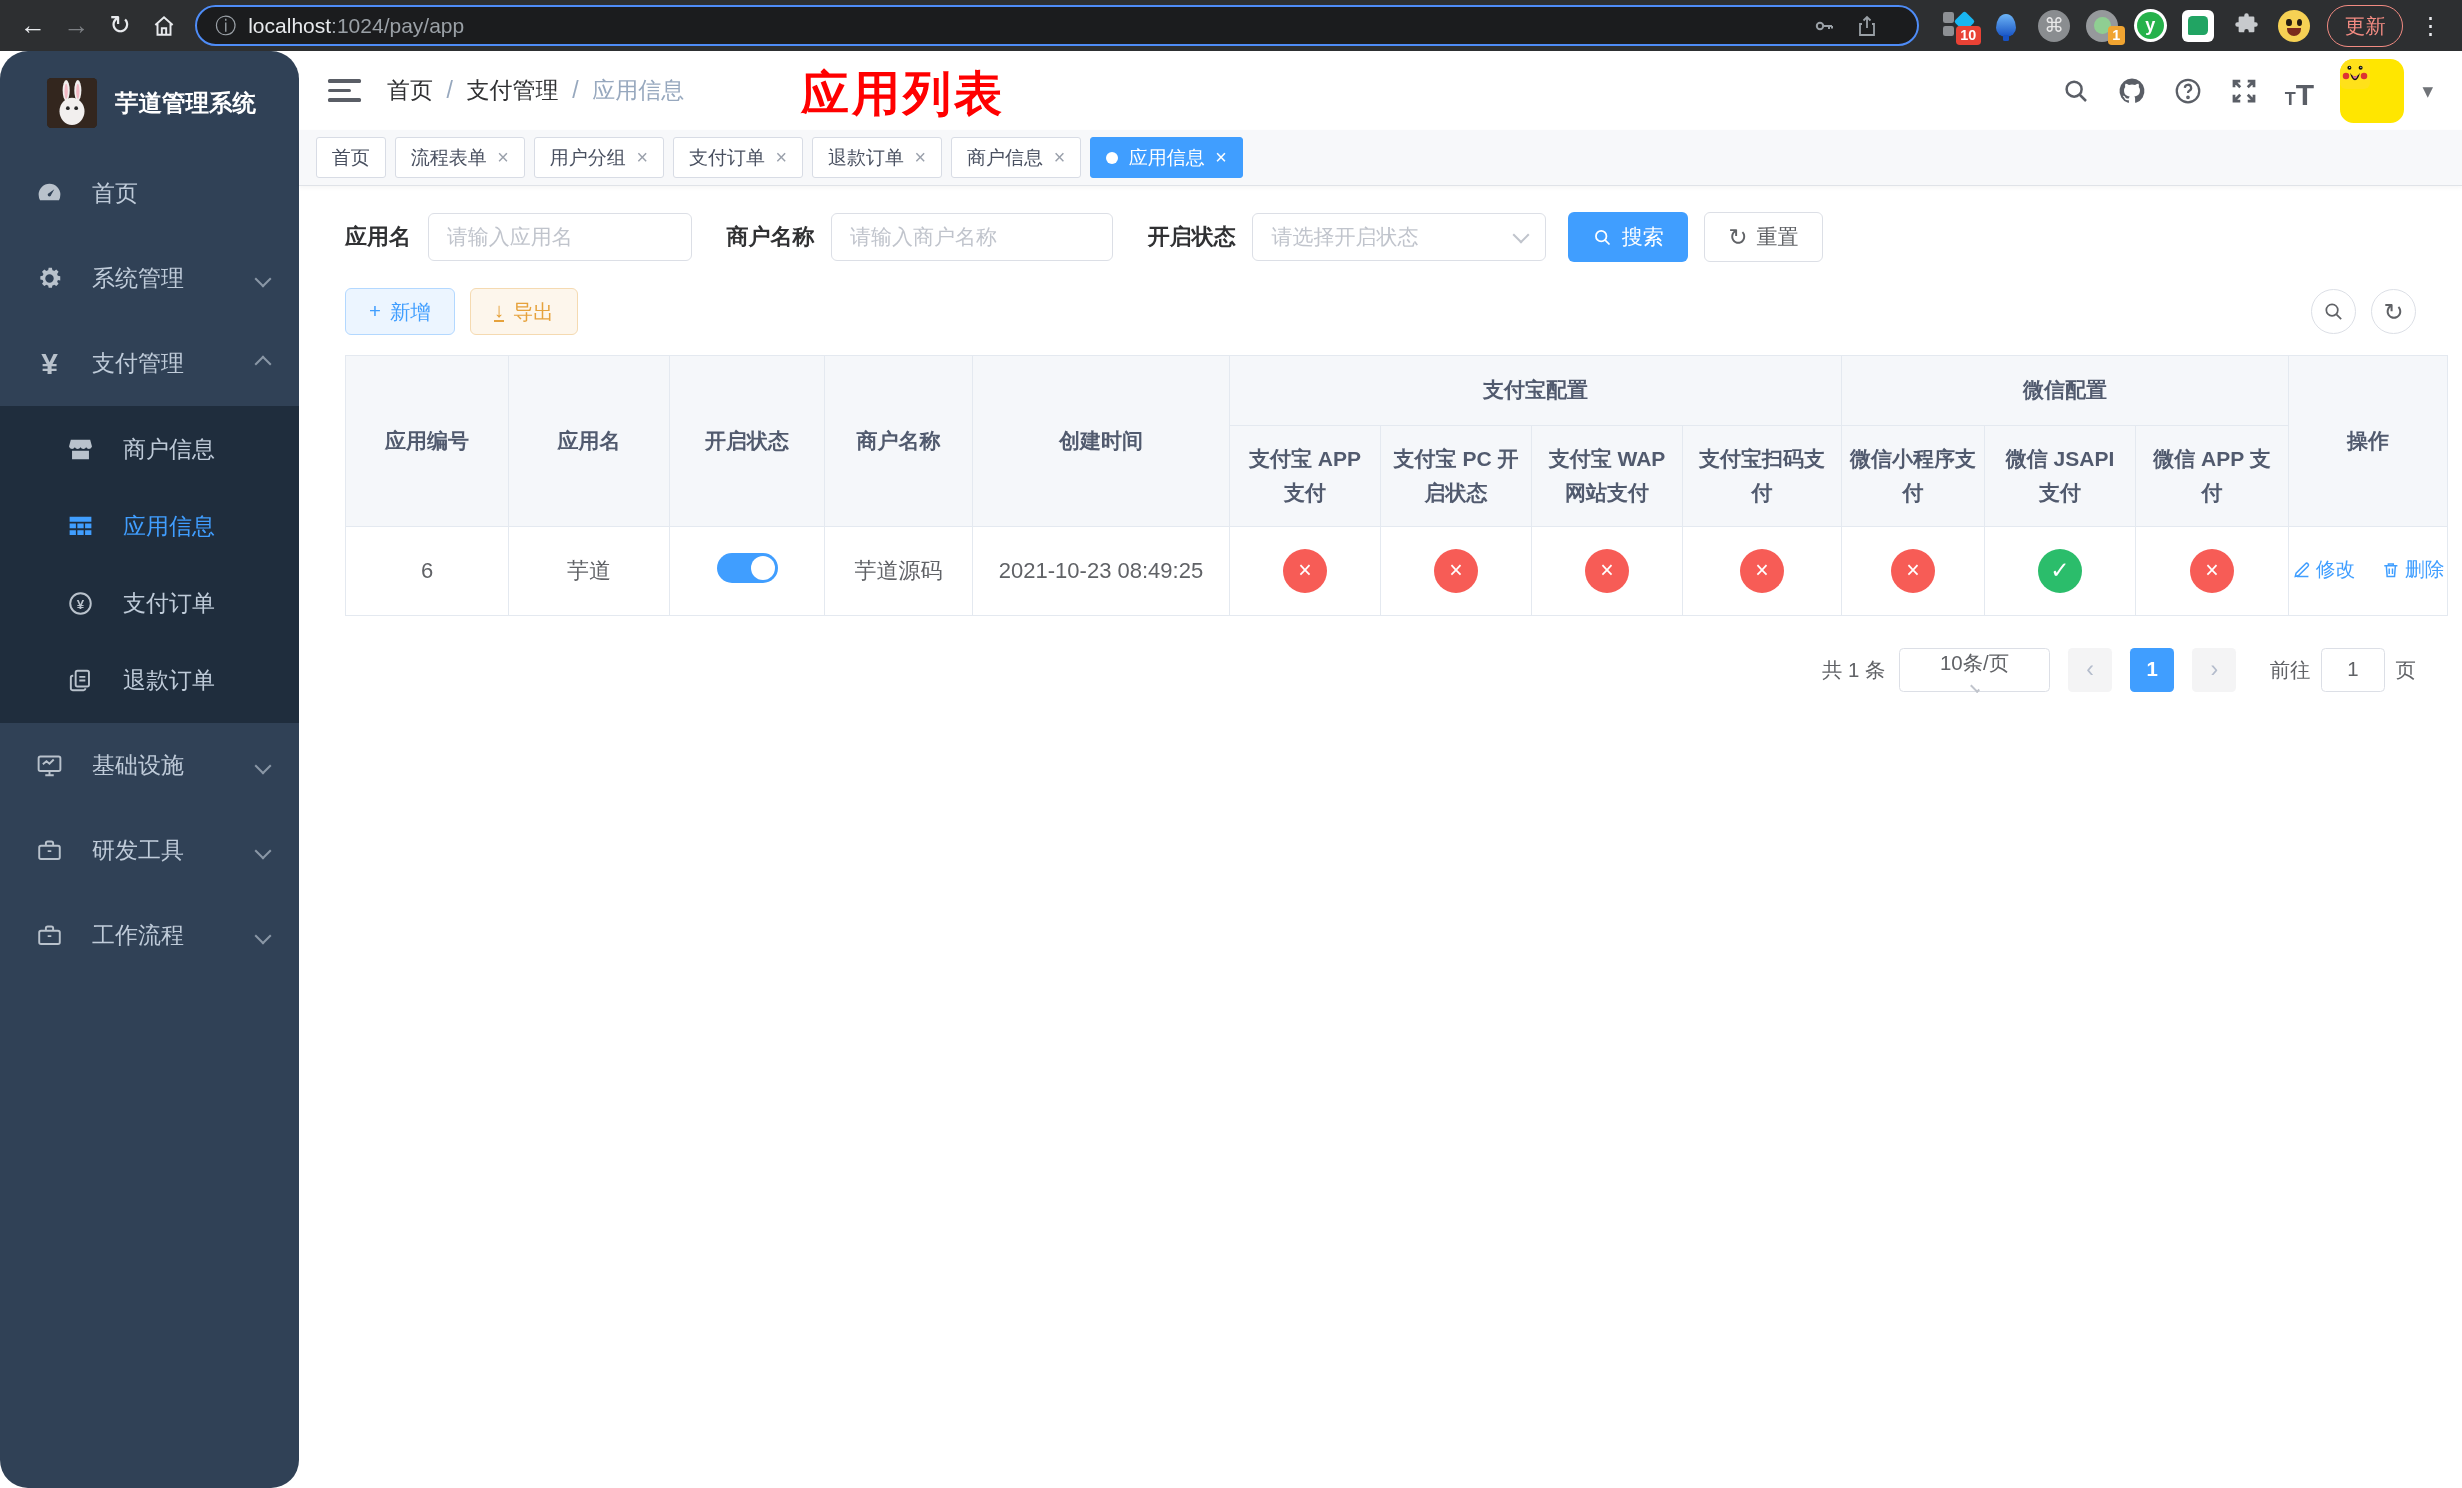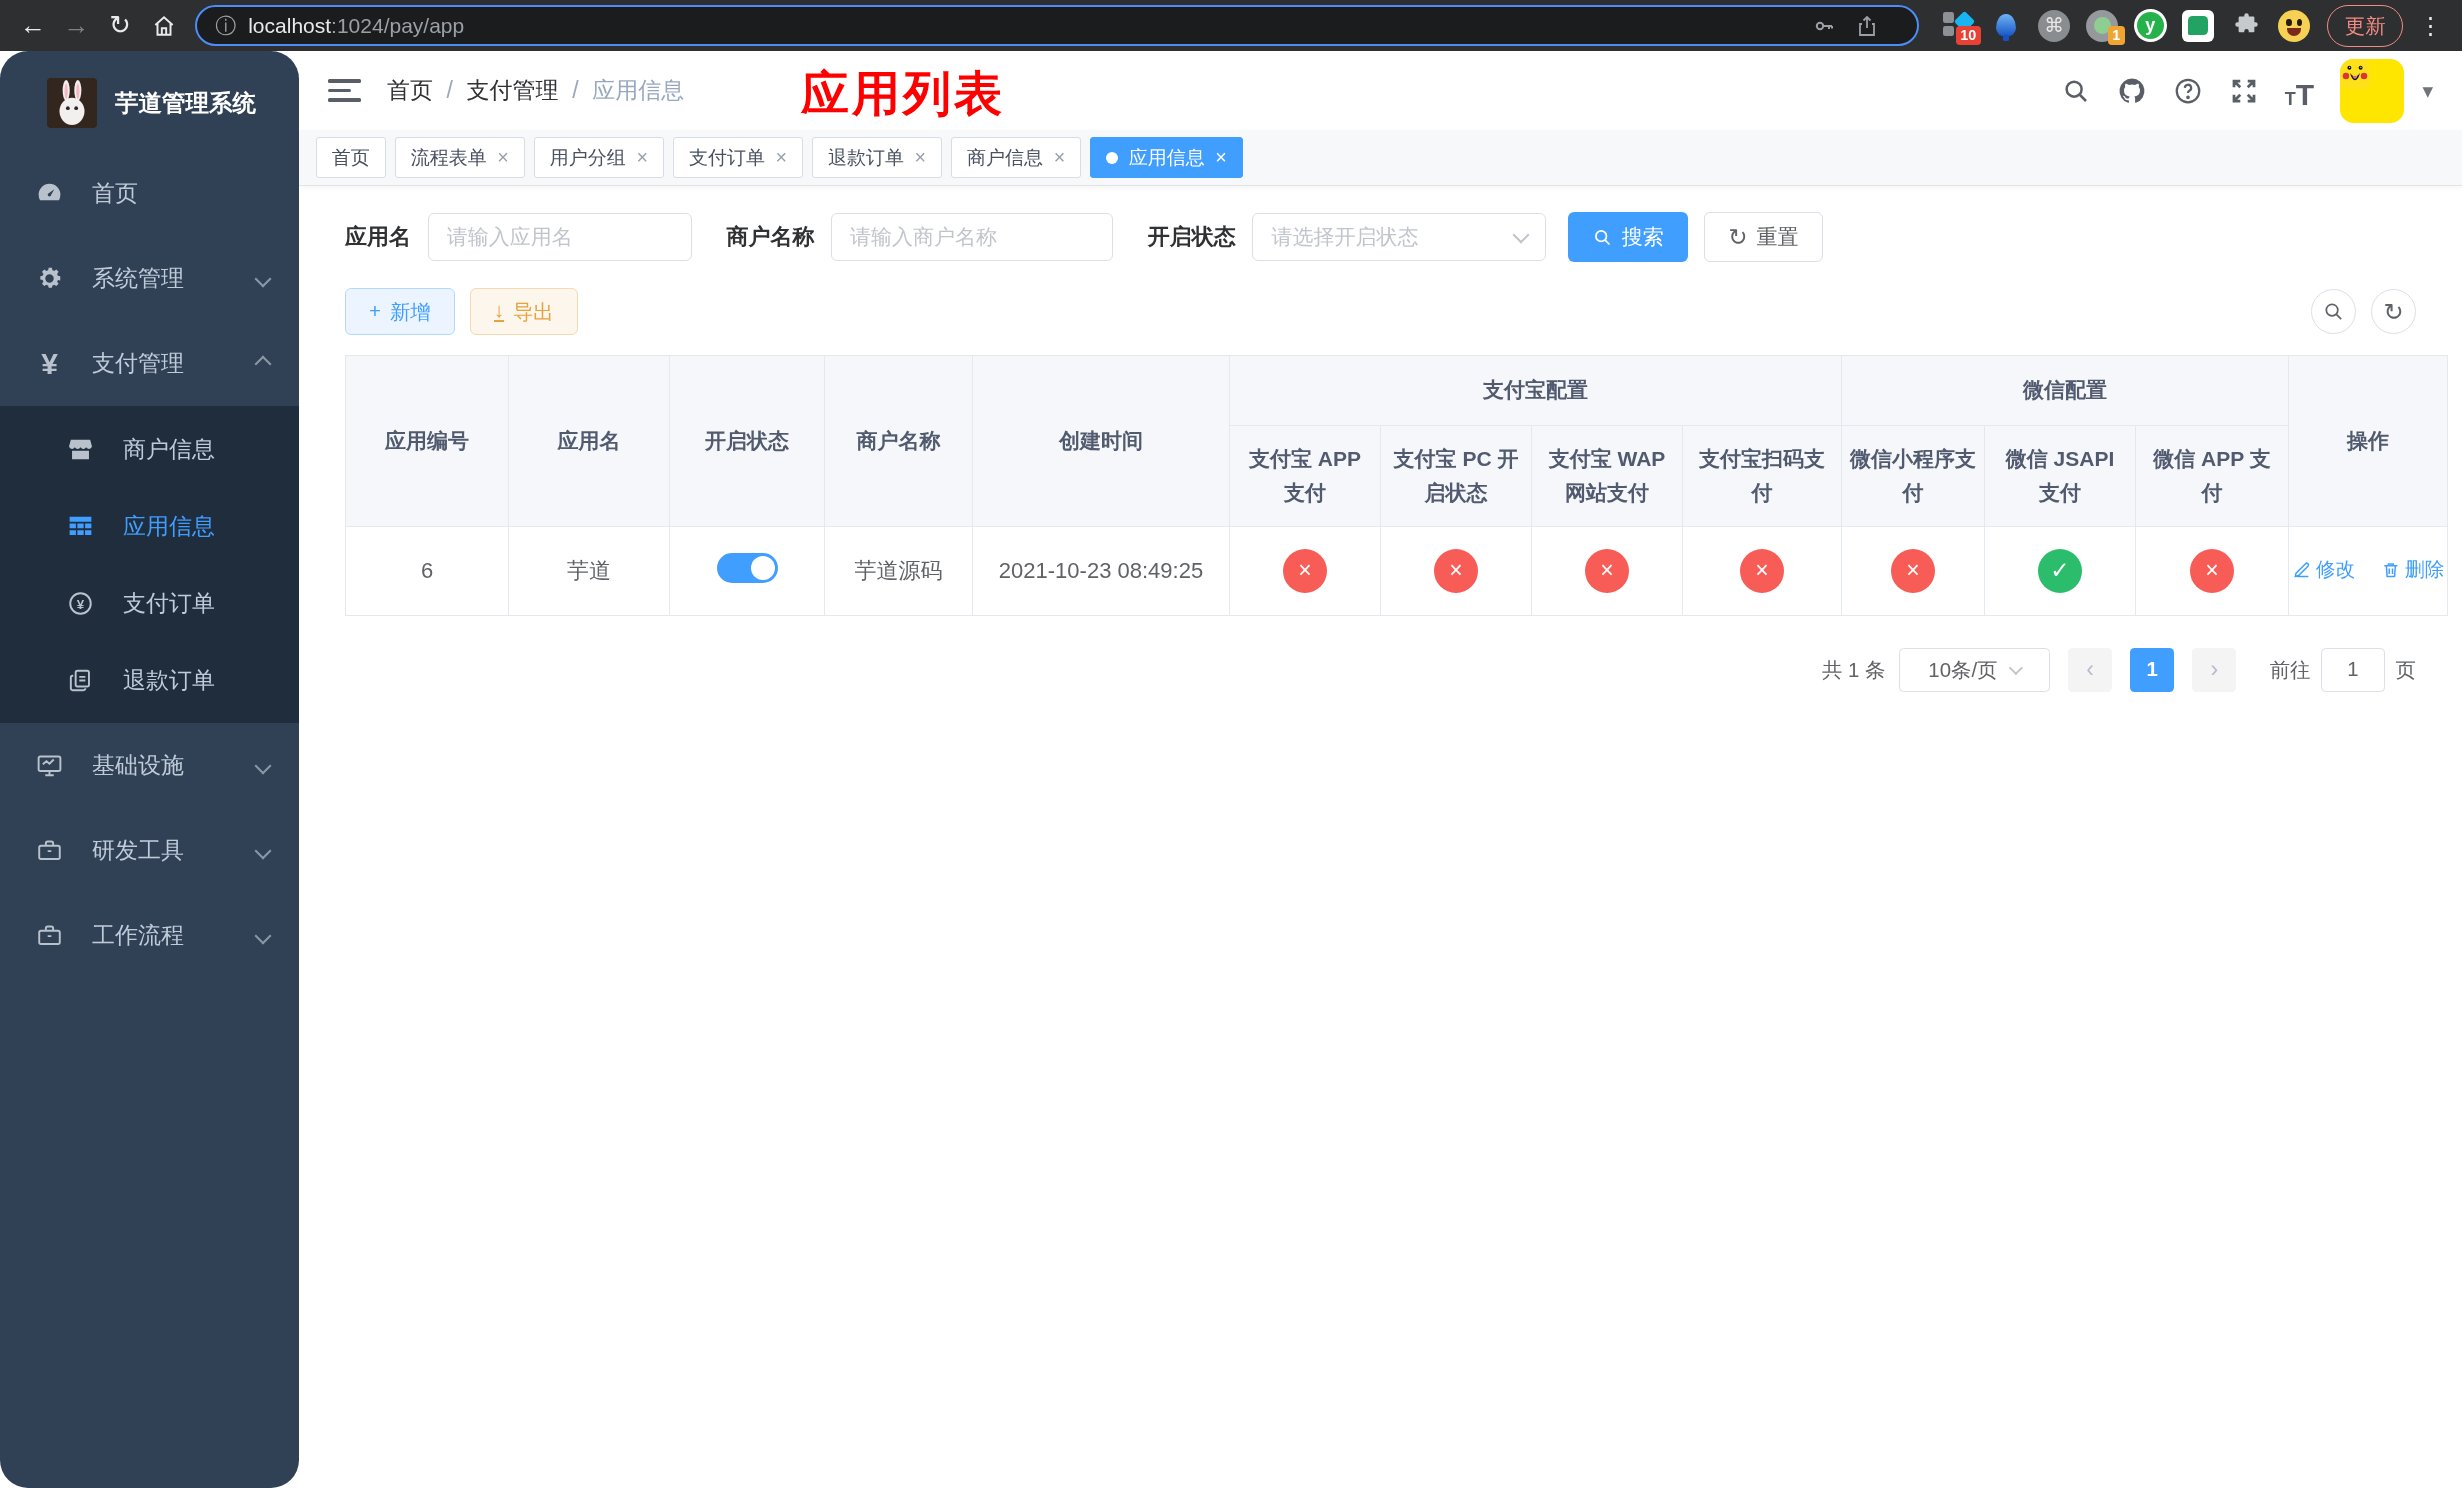--- a/index.html
+++ b/index.html
@@ -142,21 +142,21 @@
   .status.fail { background:#f75c56; }
   .status.success { background:#2bbd6b; }
   .op-link { color:#409eff; font-size:19.7px; display:inline-flex; align-items:center; gap:4.5px; cursor:pointer; }
   .op-link svg { width:19.7px; height:19.7px; }
   .op-link + .op-link { margin-left:19.7px; }
 
   
   .pagination { display:flex; align-items:center; justify-content:flex-end; gap:13.6px; margin-top:32px;
     font-size:20.4px; color:#606266; }
   .page-size { width:151px; height:44px; border:0.8px solid #dcdfe6; border-radius:4.5px; display:flex;
-    align-items:center; justify-content:center; gap:13.6px; color:#606266; background:#fff; cursor:pointer; }
+    align-items:center; justify-content:center; gap:13.6px; color:#606266; background:#fff; cursor:pointer;flex-direction:column; }
   .page-size .chev { border-color:#c0c4cc; width:9.8px; height:9.8px; margin-top:-3.8px; }
   .page-btn { min-width:44px; height:44px; background:#f4f4f5; color:#b4bccc; border-radius:4.5px;
     display:flex; align-items:center; justify-content:center; font-size:23px; cursor:pointer; margin-left:4.5px; }
   .page-btn.num { background:#409eff; color:#fff; font-weight:700; font-size:20.4px; }
   .goto { display:flex; align-items:center; gap:10.6px; margin-left:19.7px; }
   .goto input { width:64px; height:44px; border:0.8px solid #dcdfe6; border-radius:4.5px; text-align:center;
     font-size:20.4px; color:#606266; outline:none; }
 </style>
 </head>
 <body>

